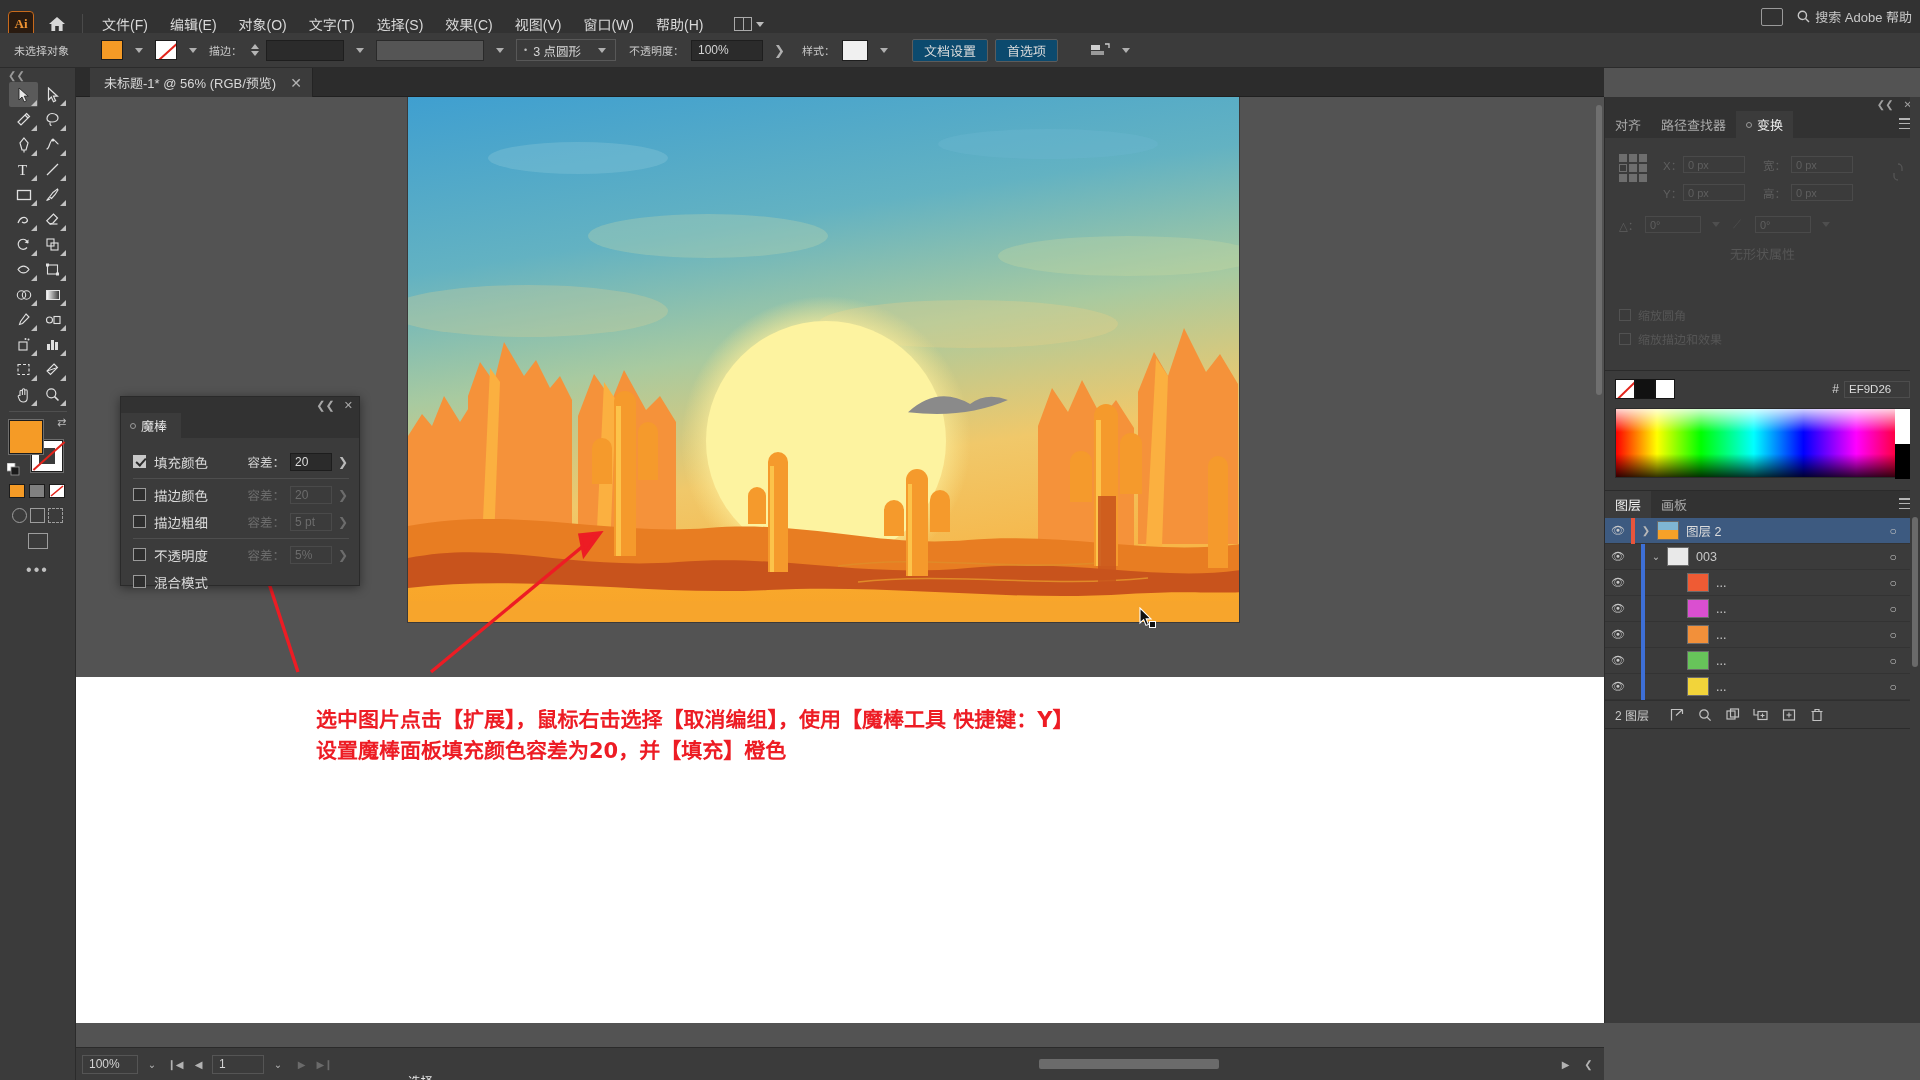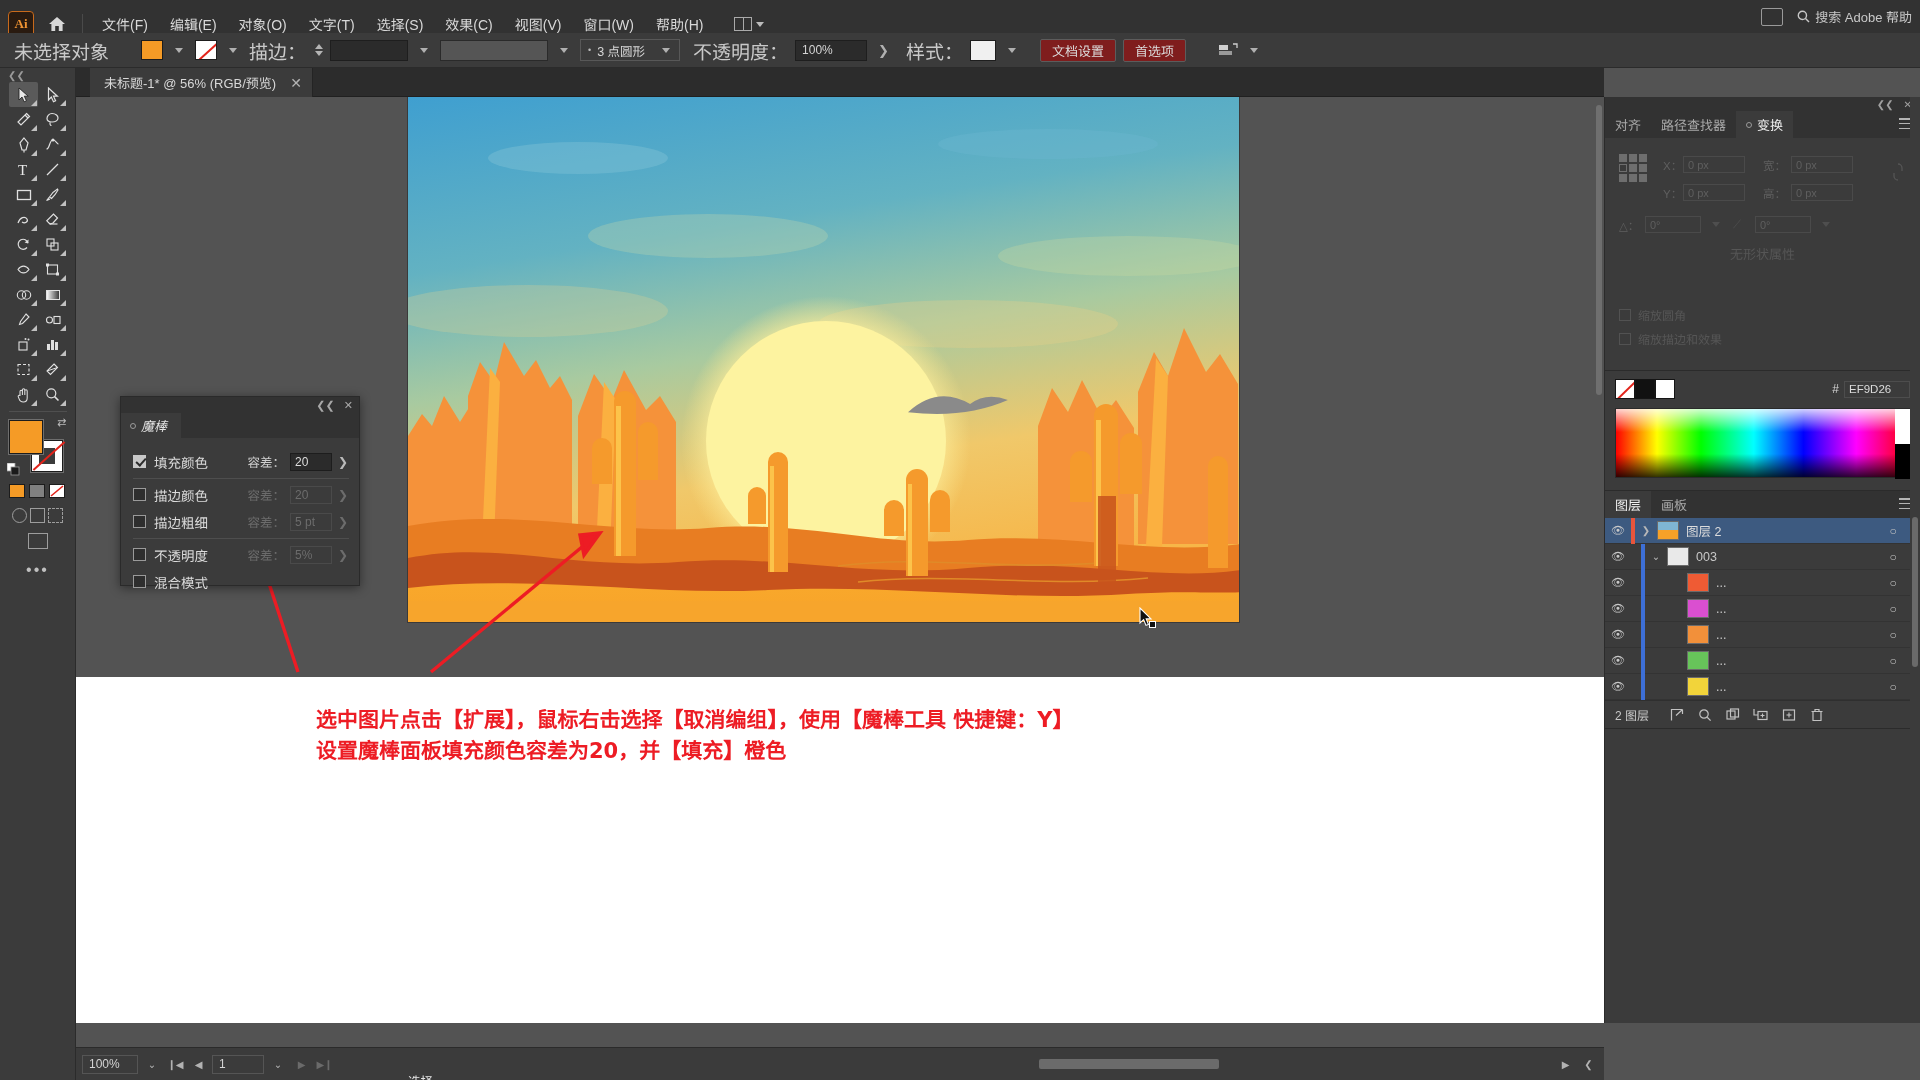--- a/index.html
+++ b/index.html
@@ -43,21 +43,21 @@
   .chev{ width:0;height:0;border-left:4px solid transparent;border-right:4px solid transparent;border-top:5px solid #bbb; }
   .win-ctrl{width:22px;height:18px;border:1px solid #9a9a9a;border-radius:2px;margin-left:10px;}
   .search-box{ display:flex;align-items:center;gap:5px;margin-left:14px;color:#c8c8c8;font-size:13px;}
 
   
   .controlbar{
     position:absolute; left:0; top:33px; width:1920px; height:35px;
     background:#3b3b3b; border-bottom:1px solid #2b2b2b;
     display:flex; align-items:center; padding-left:14px; gap:7px;
   }
-  .cb-label{ font-size:19px;color:#c9c9c9; white-space:nowrap; }
+  .cb-label{ font-size:11px;color:#c9c9c9; white-space:nowrap; }
   .swatch-fill{ width:22px;height:20px;background:#f59b26;border:1px solid #1d1d1d; }
   .swatch-stroke{
     width:22px;height:20px;background:#fff;border:1px solid #1d1d1d;position:relative;overflow:hidden;
   }
   .swatch-stroke:after{
     content:"";position:absolute;left:-4px;top:9px;width:34px;height:2px;background:#e2231a;
     transform:rotate(-42deg);
   }
   .mini-chev{
     width:0;height:0;border-left:4px solid transparent;border-right:4px solid transparent;
@@ -72,21 +72,21 @@
     display:flex;align-items:center;padding:0 6px;font-size:12px;color:#d4d4d4;
   }
   .cb-field{
     height:21px;background:#555;border:1px solid #2a2a2a;
   }
   .cb-combo{
     height:22px;background:#3b3b3b;border:1px solid #585858;display:flex;align-items:center;
     padding:0 4px 0 7px;font-size:12.5px;color:#d6d6d6;gap:6px;
   }
   .cb-btn{
-    height:23px;background:#7f1d1d;border:1px solid #5c5c5c;border-radius:2px;
+    height:23px;background:#0c4a6e;border:1px solid #5c5c5c;border-radius:2px;
     display:flex;align-items:center;padding:0 11px;font-size:13px;color:#dcdcdc;
   }
   .opacity-arrow{ color:#b0b0b0; font-size:13px; padding:0 4px; }
 
   
   .toolbar{
     position:absolute; left:0; top:68px; width:76px; height:1012px;
     background:#3b3b3b; border-right:1px solid #2b2b2b;
   }
   .tb-grip{ height:14px; display:flex;align-items:center;justify-content:flex-start;padding-left:8px;color:#9a9a9a;font-size:10px;}
@@ -155,21 +155,21 @@
 
   
   .mwpanel{
     position:absolute; left:120px; top:396px; width:240px; height:190px;
     background:#3b3b3b; border:1px solid #2a2a2a; box-shadow:0 2px 10px rgba(0,0,0,.45);
   }
   .mw-title{
     height:16px;background:#323232;display:flex;align-items:center;justify-content:flex-end;
     padding-right:6px;gap:9px;color:#a8a8a8;font-size:11px;
   }
-  .mw-tabs{ height:25px;background:#323232;display:flex;align-items:flex-start;font-style:italic; }
+  .mw-tabs{ height:25px;background:#323232;display:flex;align-items:flex-start; }
   .mw-tab{
     height:25px;background:#3b3b3b;display:flex;align-items:center;padding:0 14px 0 9px;gap:5px;
     font-size:13px;color:#e2e2e2;
   }
   .mw-dot{width:6px;height:6px;border:1px solid #9a9a9a;border-radius:50%;}
   .mw-body{ padding:10px 10px 0 12px; }
   .mw-row{ display:flex;align-items:center;height:27px; }
   .cbx{
     width:13px;height:13px;border:1px solid #9a9a9a;background:#2e2e2e;margin-right:8px;
     position:relative;flex:none;

